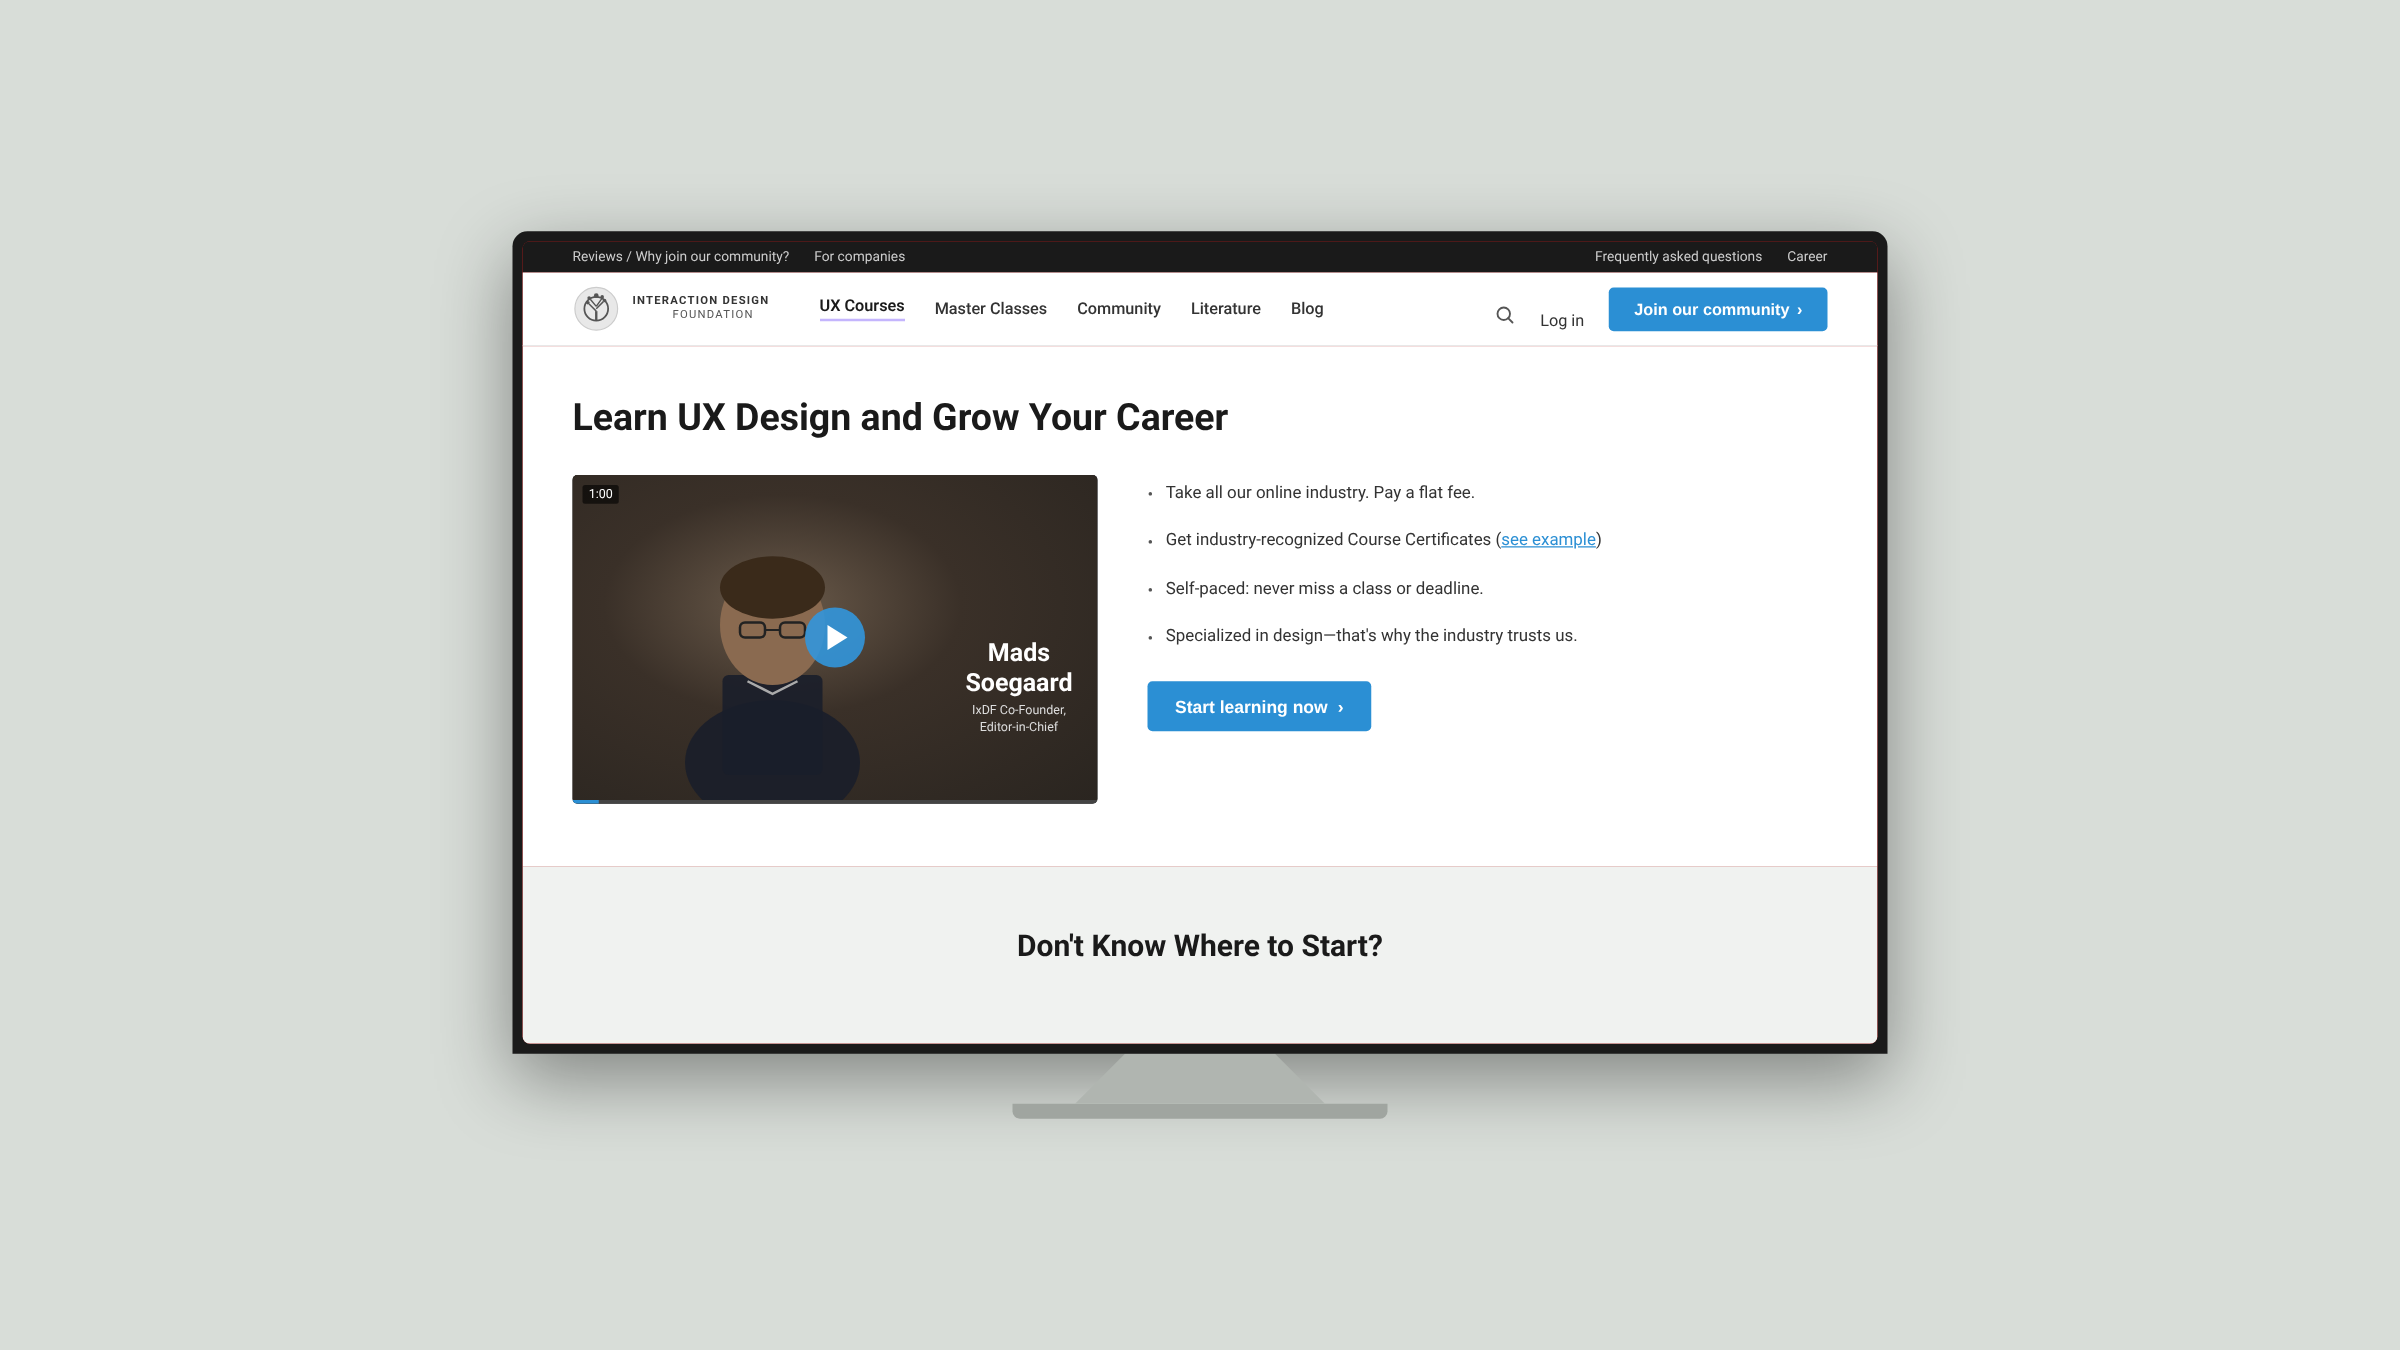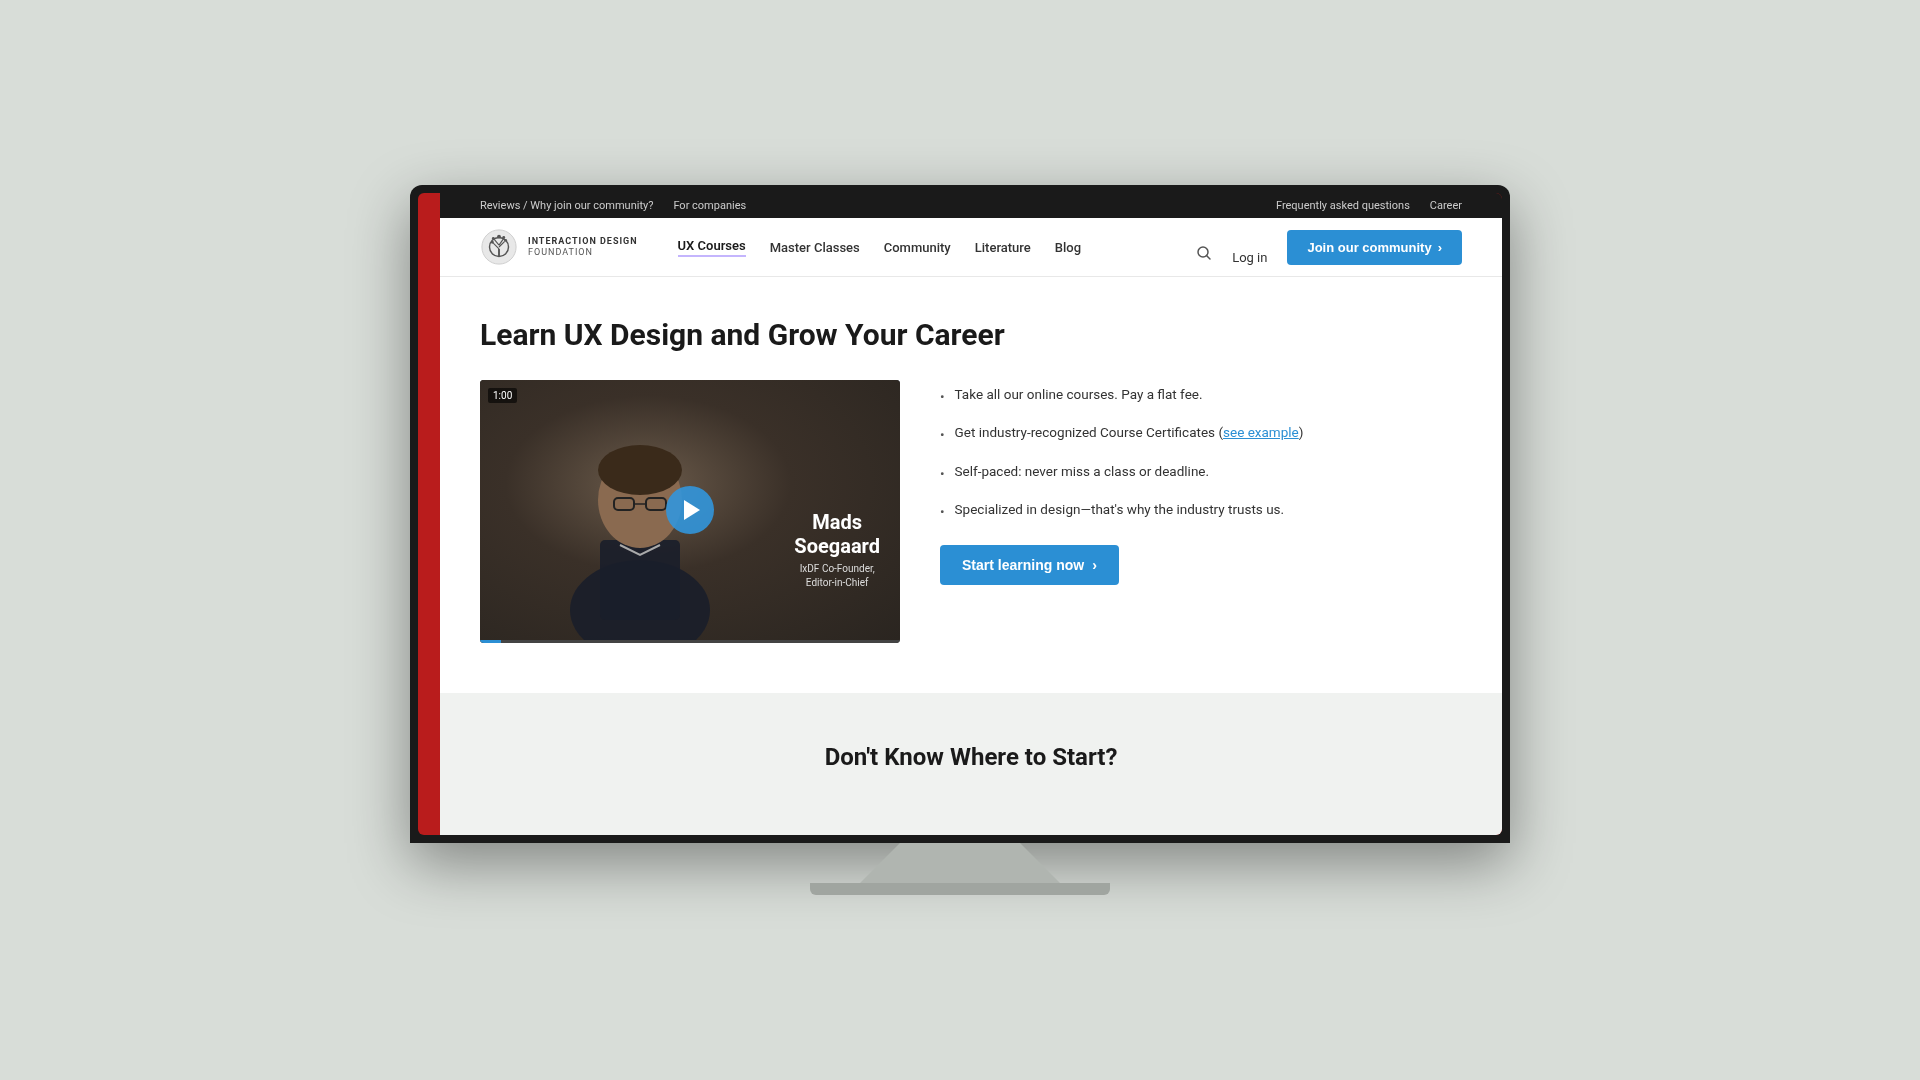--- a/index.html
+++ b/index.html
@@ -22,21 +22,20 @@
       background: #1a1a1a;
       border-radius: 12px 12px 0 0;
       padding: 8px;
       box-shadow: 0 20px 60px rgba(0,0,0,0.4);
     }
 
     .screen-content {
       background: #b91c1c;
       border-radius: 6px;
       overflow: hidden;
-      padding-left: 22px;
     }
 
     .monitor-stand {
       width: 200px;
       height: 40px;
       background: #b0b5b0;
       margin: 0 auto;
       clip-path: polygon(20% 0%, 80% 0%, 100% 100%, 0% 100%);
     }
 
@@ -104,20 +103,21 @@
       color: #333;
       letter-spacing: 1px;
       text-transform: uppercase;
     }
 
     .logo-text .brand-sub {
       font-size: 9px;
       color: #555;
       letter-spacing: 1px;
       text-transform: uppercase;
+      margin-left: 32px;
     }
 
     .nav-links {
       display: flex;
       align-items: center;
       gap: 24px;
       flex: 1;
     }
 
     .nav-link {
@@ -471,21 +471,21 @@
               </div>
             </div>
             <div class="video-progress">
               <div class="video-progress-fill"></div>
             </div>
           </div>
 
           <div class="benefits-list">
             <div class="benefit-item">
               <span class="bullet">•</span>
-              <span class="benefit-text">Take all our online courses. Pay a flat fee.</span>
+              <span class="benefit-text">Take all our online industry. Pay a flat fee.</span>
             </div>
             <div class="benefit-item">
               <span class="bullet">•</span>
               <span class="benefit-text">
                 Get industry-recognized Course Certificates (<a>see example</a>)
               </span>
             </div>
             <div class="benefit-item">
               <span class="bullet">•</span>
               <span class="benefit-text">Self-paced: never miss a class or deadline.</span>

